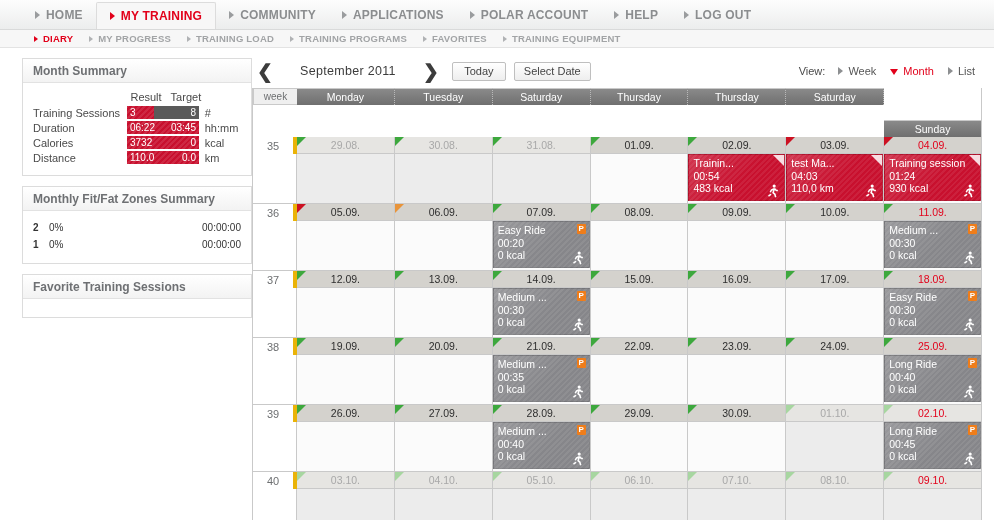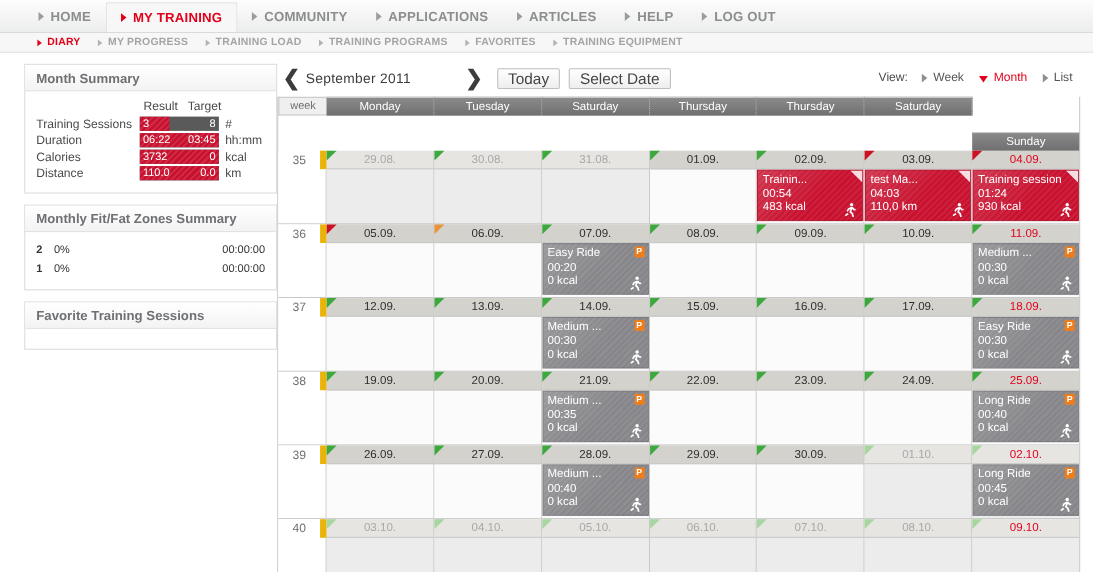--- a/index.html
+++ b/index.html
@@ -136,28 +136,28 @@
     height: 26px;
     display: flex; align-items: center;
     margin-bottom: 4px;
   }
   .arrow {
     font-size: 19px; color: #3c3c3c; line-height: 1;
     cursor: pointer; padding: 0 5px; font-weight: bold;
   }
   .cal-month {
     font-size: 12.5px; color: #3c3c3c;
-    min-width: 140px; 
+    min-width: 140px; text-align: center;
     letter-spacing: .3px;
   }
   .btn {
     height: 19px; min-width: 54px;
     padding: 0 9px;
     margin-left: 8px;
-    font-size: 14px; color: #444;
+    font-size: 11px; color: #444;
     background: linear-gradient(#ffffff, #eeeeee);
     border: 1px solid #bfbfbf;
     border-radius: 2px;
     cursor: pointer;
     display: flex; align-items: center; justify-content: center; text-align: right;
   }
   .view-group { margin-left: auto; display: flex; align-items: center; }
   .view-label { font-size: 11px; color: #4a4a4a; margin-right: 6px; }
   .view-item {
     display: flex; align-items: center;
@@ -206,21 +206,21 @@
     color: #fff; font-size: 10.5px;
   }
   .hdr-day:last-child { border-right: none; margin-top: 32px; }
 
   .date-row { display: flex; }
   .date-wk {
     flex: 0 0 44px; height: 17px;
     display: flex; align-items: center; justify-content: center;
     font-size: 11px; color: #6d6f71;
     background: #fff;
-    border-right: 6px solid #eab308;
+    border-right: 4px solid #eab308;
   }
   .date-cell {
     flex: 1 1 0; min-width: 0; height: 17px;
     position: relative;
     background: #d4d2cd;
     border-right: 1px solid #c9c9c9;
     border-bottom: 1px solid #c9c9c9;
     display: flex; align-items: center; justify-content: center;
     font-size: 10.5px; color: #2e2e2e;
     cursor: pointer;
@@ -323,21 +323,21 @@
       <div class="topnav-item">
         <span class="tri"></span>
         <span>COMMUNITY</span>
       </div>
       <div class="topnav-item">
         <span class="tri"></span>
         <span>APPLICATIONS</span>
       </div>
       <div class="topnav-item">
         <span class="tri"></span>
-        <span>ARTICLES</span>
+        <span>POLAR ACCOUNT</span>
       </div>
       <div class="topnav-item">
         <span class="tri"></span>
         <span>HELP</span>
       </div>
       <div class="topnav-item">
         <span class="tri"></span>
         <span>LOG OUT</span>
       </div>
     </div>

